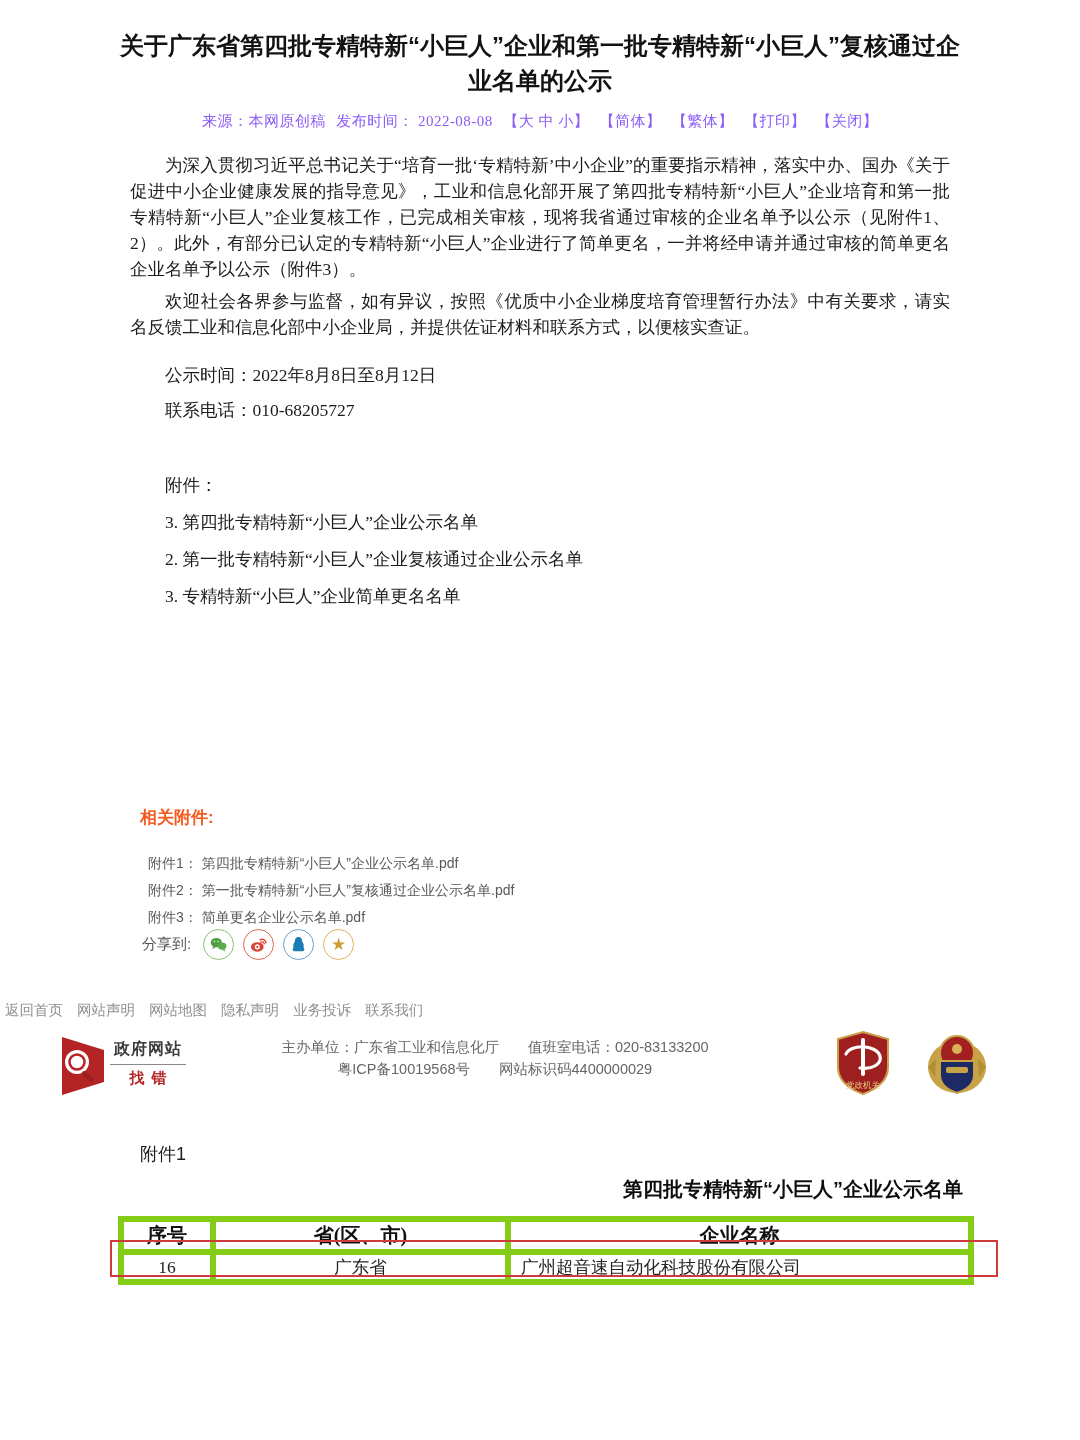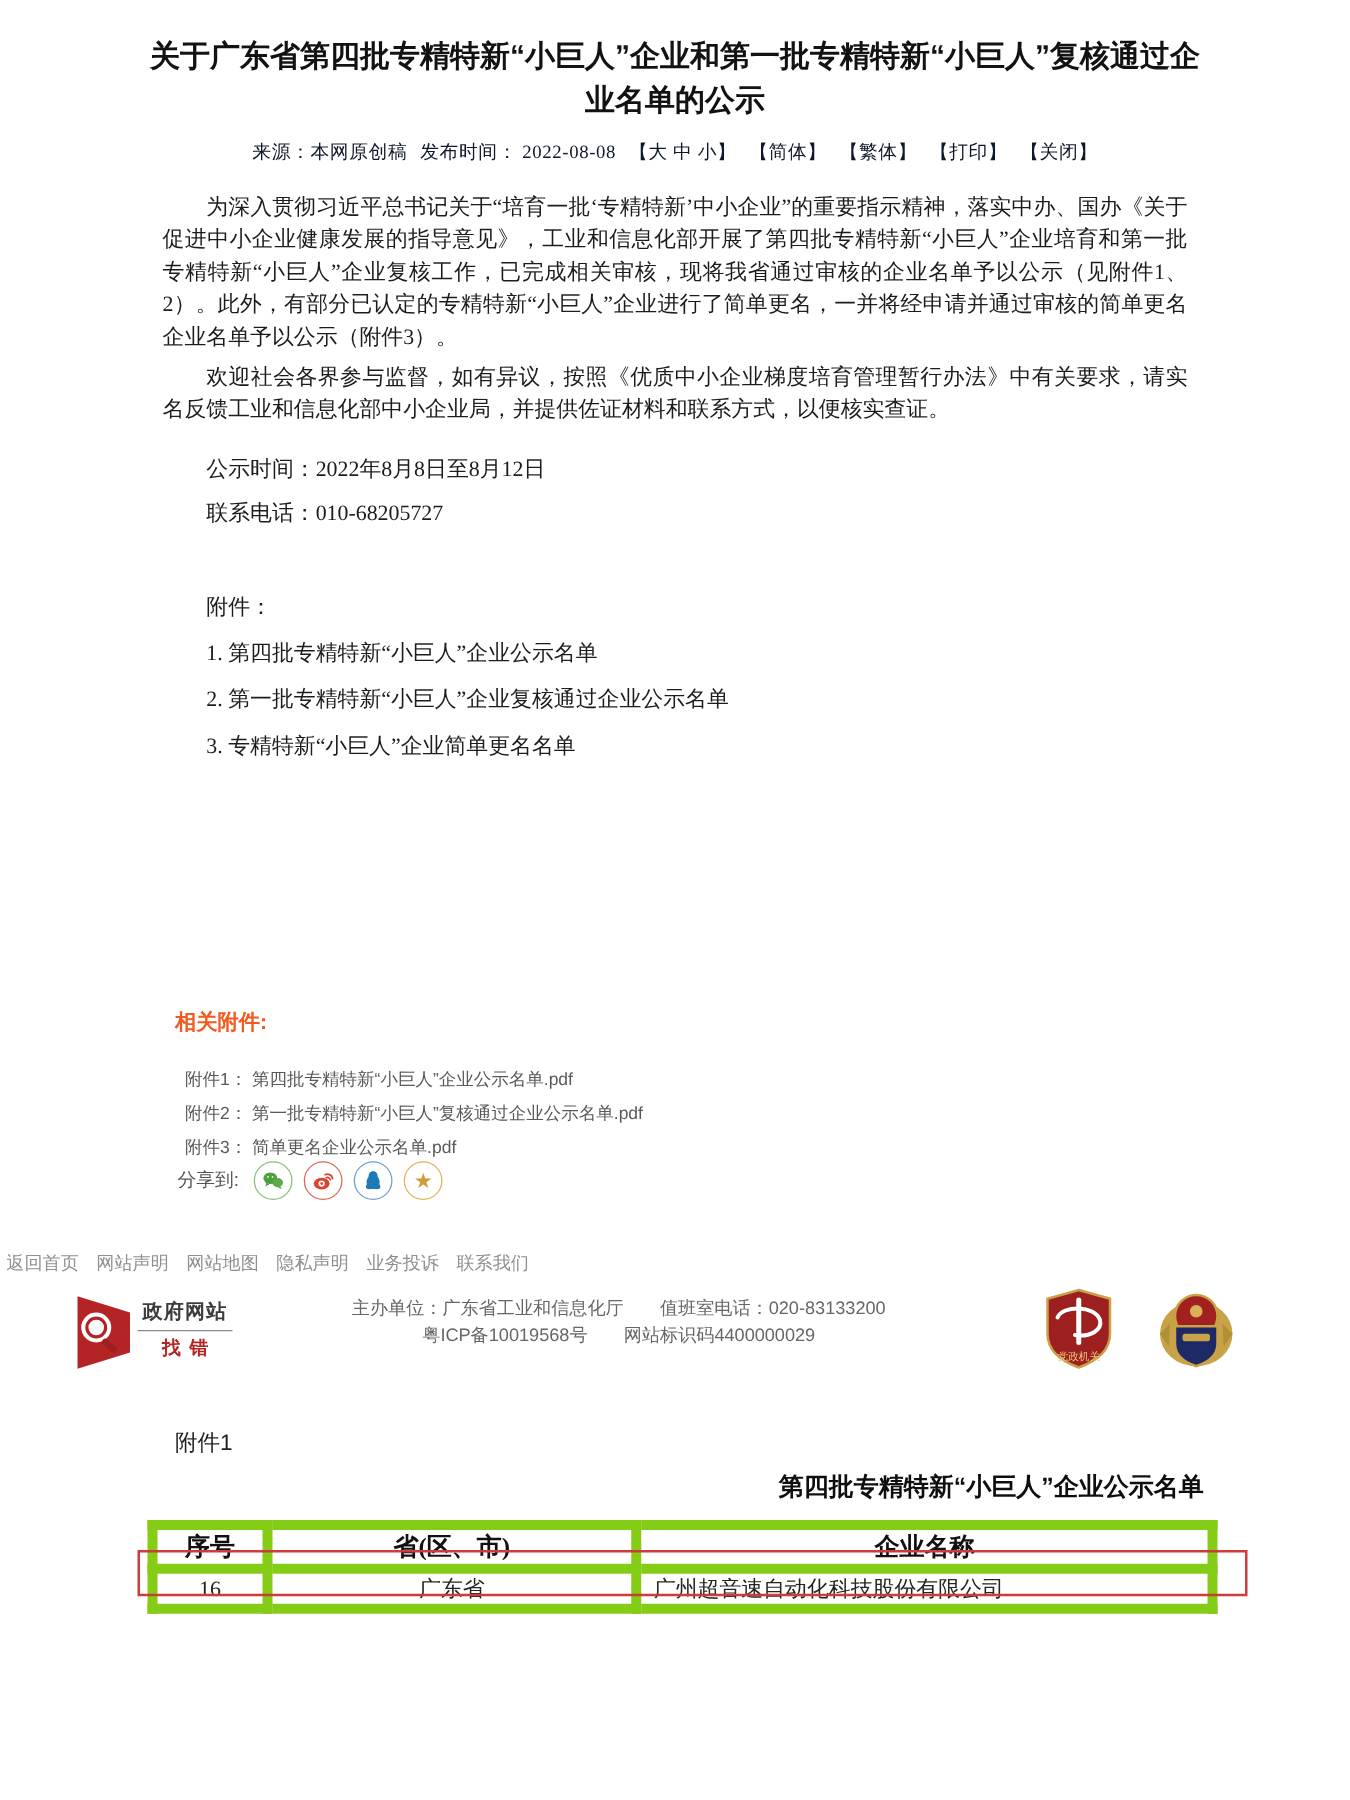--- a/index.html
+++ b/index.html
@@ -10,21 +10,21 @@
     font-family:"Liberation Serif","DejaVu Serif",serif; color:#222;
   }
   
   .title {
     position:absolute; top:28px; left:120px; width:840px;
     text-align:center; font-family:"Liberation Sans","DejaVu Sans",sans-serif;
     font-weight:bold; font-size:24px; line-height:35px; color:#121212;
   }
   .meta {
     position:absolute; top:112px; left:0; width:1080px; text-align:center;
-    font-size:15px; color:#0f172a; letter-spacing:.5px;
+    font-size:15px; color:#8b5cf6; letter-spacing:.5px;
   }
   .meta span { margin:0 3px; }
   .meta .btn { cursor:pointer; }
   
   .bodytext { position:absolute; top:152px; left:130px; width:820px; }
   .bodytext p {
     font-size:17.5px; line-height:26px; text-align:justify; text-indent:2em; color:#1c1c1c;
   }
   .p2 { margin-top:6px; }
   .inline-line { margin-top:22px !important; }
@@ -87,21 +87,21 @@
   }
   .prev-title {
     position:absolute; top:1176px; left:107px; width:856px; text-align:right;
     font-family:"Liberation Sans","DejaVu Sans",sans-serif; font-weight:bold;
     font-size:20px; color:#0e0e0e;
   }
   .ptable {
     position:absolute; top:1216px; left:118px; width:856px;
     border-collapse:collapse; table-layout:fixed;
   }
-  .ptable th, .ptable td { border:8px solid #84cc16; height:30px; }
+  .ptable th, .ptable td { border:6px solid #84cc16; height:30px; }
   .ptable th { font-size:20px; font-weight:bold; color:#111; }
   .ptable td { font-size:17.5px; color:#242424; text-align:center; }
   .ptable td.cell-name { text-align:left; padding-left:10px; }
   .col-no { width:92px; }
   .col-prov { width:295px; }
   .highlight-box {
     position:absolute; top:1240px; left:110px; width:888px; height:37px;
     border:2.5px solid #cf3a3a; background:transparent; pointer-events:none;
   }
 </style>
@@ -121,21 +121,21 @@
     <span class="btn">【打印】</span>
     <span class="btn">【关闭】</span>
   </div>
 
   <div class="bodytext">
     <p>为深入贯彻习近平总书记关于“培育一批‘专精特新’中小企业”的重要指示精神，落实中办、国办《关于促进中小企业健康发展的指导意见》，工业和信息化部开展了第四批专精特新“小巨人”企业培育和第一批专精特新“小巨人”企业复核工作，已完成相关审核，现将我省通过审核的企业名单予以公示（见附件1、2）。此外，有部分已认定的专精特新“小巨人”企业进行了简单更名，一并将经申请并通过审核的简单更名企业名单予以公示（附件3）。</p>
     <p class="p2">欢迎社会各界参与监督，如有异议，按照《优质中小企业梯度培育管理暂行办法》中有关要求，请实名反馈工业和信息化部中小企业局，并提供佐证材料和联系方式，以便核实查证。</p>
     <p class="inline-line">公示时间：2022年8月8日至8月12日</p>
     <p class="inline-line2">联系电话：010-68205727</p>
     <p class="att-label">附件：</p>
-    <p class="att-item">1. 第四批专精特新“小巨人”企业公示名单</p>
+    <p class="att-item">3. 第四批专精特新“小巨人”企业公示名单</p>
     <p class="att-item">2. 第一批专精特新“小巨人”企业复核通过企业公示名单</p>
     <p class="att-item">3. 专精特新“小巨人”企业简单更名名单</p>
   </div>
 
 
   <div class="related">
     <div class="related-heading">相关附件:</div>
     <div class="related-items">
       <div class="related-row">
         <span>附件1：</span>

